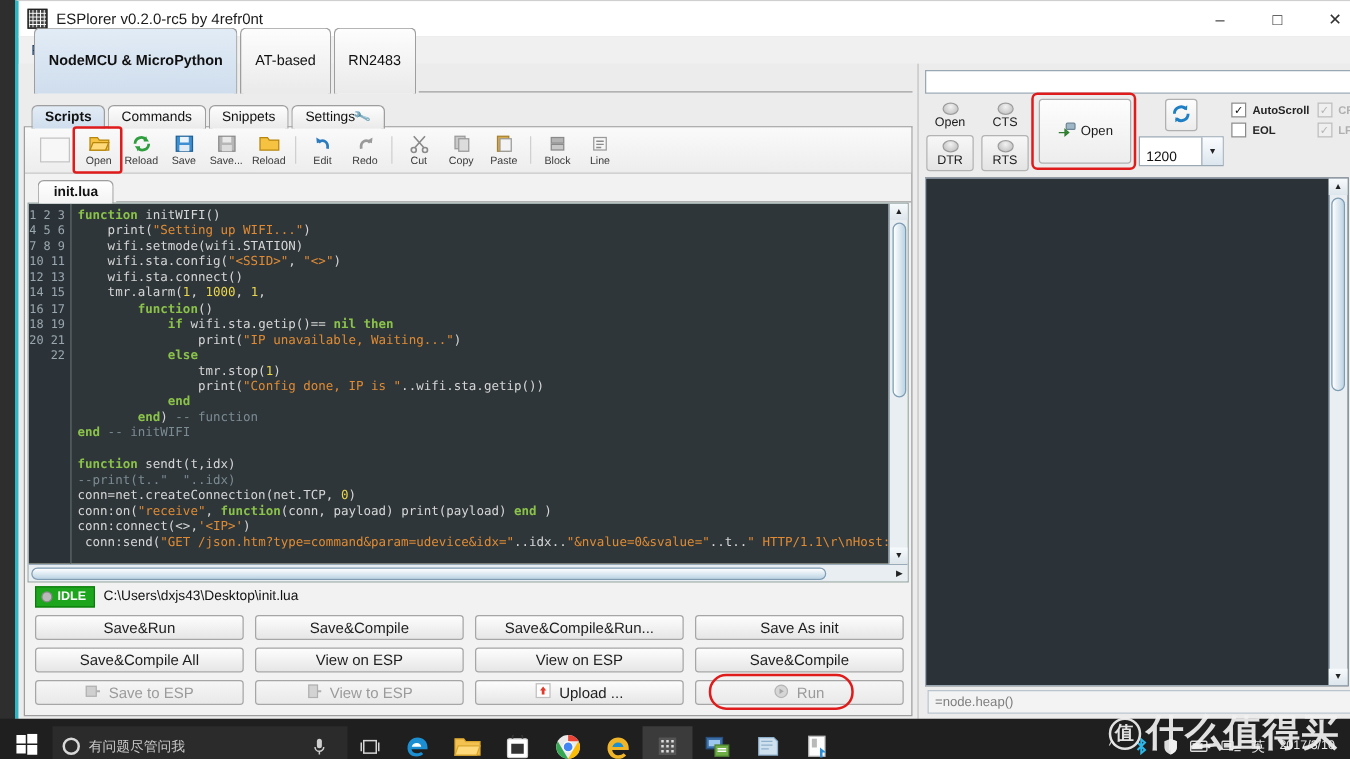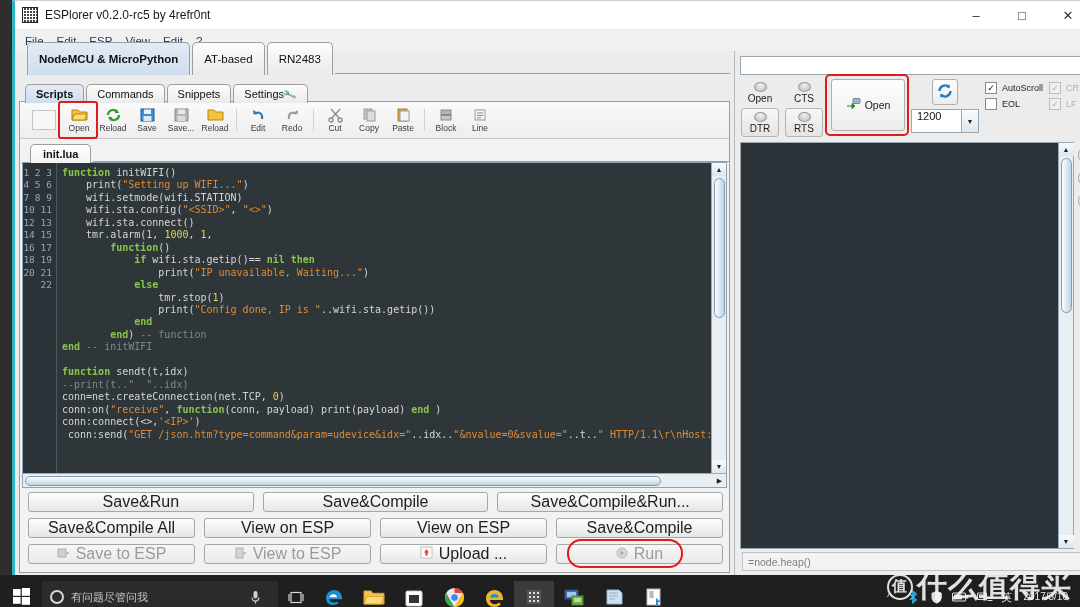--- a/index.html
+++ b/index.html
@@ -68,21 +68,21 @@
     border: 1px solid #9e9e9e; border-bottom: none;
     border-radius: 5px 5px 0 0;
     background: linear-gradient(#fdfdfd,#eaeaea);
     padding: 3px 9px 3px 9px; font-size: 11px; color: #111;
     position: relative; top: 1px;
   }
   .tab.active { background: linear-gradient(#e2ecf6,#cfdded); font-weight: bold; }
   .tabrow-sep { border-bottom: 1px solid #9e9e9e; flex: 1; height: 0; align-self: flex-end; }
 
   #devicetabs { padding-top: 4px; }
-  #devicetabs .tab { font-size: 11.5px; padding: 10px 11px; }
+  #devicetabs .tab { font-size: 11.5px; padding: 20px 11px; }
 
   .panelbox {
     border: 1px solid #9e9e9e; background: #f2f2f2;
     flex: 1; display: flex; flex-direction: column; min-height: 0;
     margin-top: -1px;
   }
 
   #sectiontabs { padding-left: 6px; margin-top: 5px; }
   #sectiontabs .tab { font-size: 11px; padding: 3px 10px; }
   .wrench { display:inline-block; transform: rotate(-20deg); font-size: 10px; color:#6b6b6b; }
@@ -166,21 +166,21 @@
     border: 1px solid #0d7a0d;
   }
   #idlebadge .dot { width: 9px; height: 9px; border-radius: 50%; background: #b9b9b9; border: 1px solid #888; }
   #filepath { font-size: 11px; color: #111; }
 
   #btngrid { padding: 4px 6px 2px 8px; }
   .btnrow { display: flex; gap: 9px; margin-bottom: 6px; }
   .gbtn {
     flex: 1; height: 20px; border: 1px solid #a6a6a6; border-radius: 3px;
     background: linear-gradient(#fdfdfd,#e6e6e6);
-    font-size: 16px; color: #1e1e1e;
+    font-size: 12px; color: #1e1e1e;
     display: flex; align-items: center; justify-content: center;
   }
   .gbtn.disabled { color: #9b9b9b; background: linear-gradient(#f6f6f6,#e9e9e9); gap: 5px; }
   .gbtn.withicon { gap: 6px; }
   #bottomrow { position: relative; }
 
   
   #rightpane { flex: 1; display: flex; flex-direction: column; background: #ececec; padding: 3px 3px 2px 3px; }
 
   #portcombo {
@@ -222,26 +222,26 @@
   }
 
   .chkgrid { display: flex; flex-direction: column; gap: 4px; }
   .chkrow { display: flex; align-items: center; gap: 5px; }
   .chk {
     width: 12px; height: 12px; border: 1px solid #8a8a8a; background: #fff;
     display: flex; align-items: center; justify-content: center;
     font-size: 9px; color: #111; line-height: 1;
   }
   .chk.dis { background: #efefef; border-color: #bdbdbd; color: #b5b5b5; }
-  .chklbl { font-size: 9px; color: #242424; }
+  .chklbl { font-size: 9px; color: #242424; font-weight: bold; }
   .chklbl.dis { color: #b0b0b0; }
 
   #baudcombo {
     width: 68px; height: 24px; border: 1px solid #9aa8b4;
-    background: #fff; display: flex; align-items: flex-start; margin-top: 4px;
+    background: #fff; display: flex; align-items: flex-end; margin-top: 4px;
   }
   #baudcombo .val { flex: 1; padding-left: 5px; font-size: 11px; color: #111; }
 
   #donate {
     width: 100px; height: 23px; border-radius: 12px;
     border: 1px solid #d89a1d;
     background: linear-gradient(#ffd97a,#f5a623);
     display: flex; align-items: center; justify-content: center;
     font-size: 13px; font-weight: bold; font-style: italic; color: #3a2a05;
     margin-top: 4px;
@@ -537,26 +537,34 @@
               <div class="sb-arrow">▼</div>
             </div>
           </div>
           <div class="hsb">
             <div class="hsb-thumb" style="width:636px;"></div>
             <div style="flex:1"></div>
             <div class="hsb-arrow">▶</div>
           </div>
         </div>
 
+        <div id="statusrow">
+          <div id="idlebadge">
+            <span class="dot"></span>
+            <span>IDLE</span>
+          </div>
+          <div id="filepath">C:\Users\dxjs43\Desktop\init.lua</div>
+        </div>
 
         <div id="btngrid">
           <div class="btnrow">
             <div class="gbtn">Save&amp;Run</div>
             <div class="gbtn">Save&amp;Compile</div>
             <div class="gbtn">Save&amp;Compile&amp;Run...</div>
+            <div class="gbtn">Save As init</div>
           </div>
           <div class="btnrow">
             <div class="gbtn">Save&amp;Compile All</div>
             <div class="gbtn">View on ESP</div>
             <div class="gbtn">View on ESP</div>
             <div class="gbtn">Save&amp;Compile</div>
           </div>
           <div class="btnrow" id="bottomrow">
             <div class="gbtn disabled withicon">
               <span>

